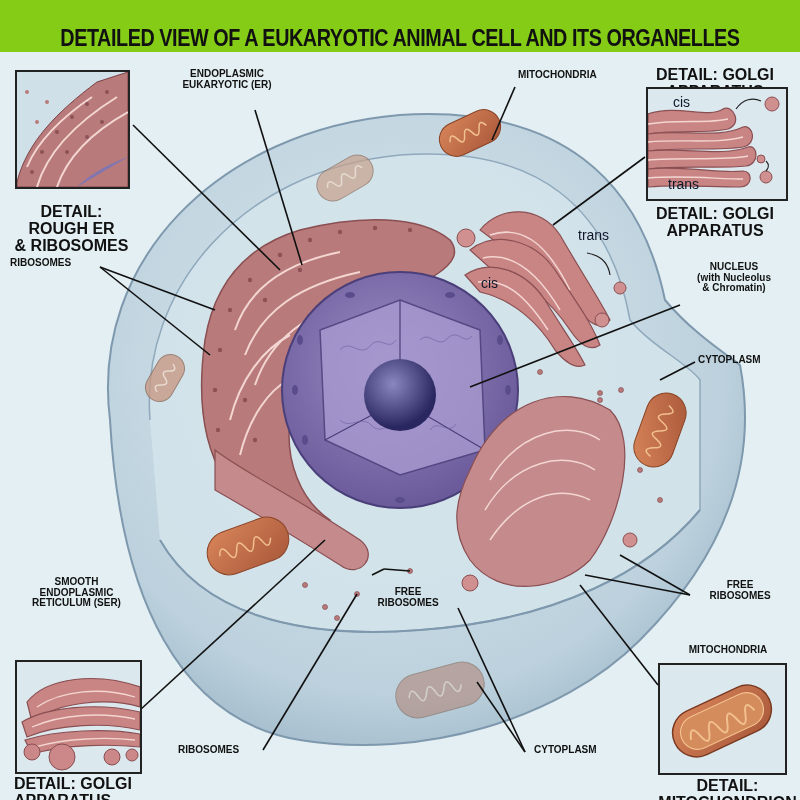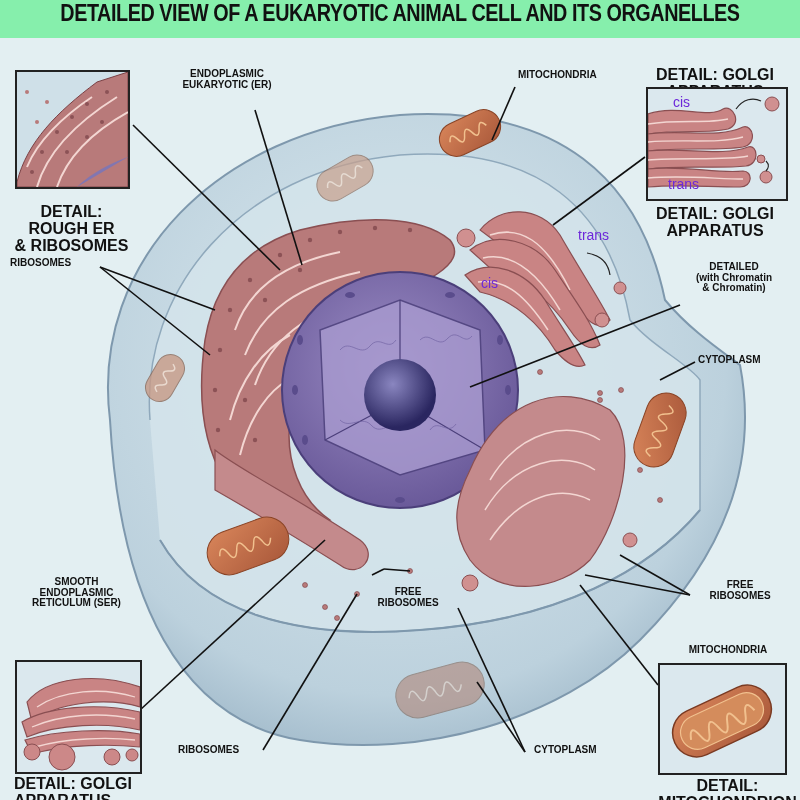--- a/index.html
+++ b/index.html
@@ -1,23 +1,23 @@
 <!DOCTYPE html>
 <html><head>
 <meta charset="utf-8">
 <style>
   html, body { margin:0; padding:0; }
   body { width:800px; height:800px; overflow:hidden; background:#e3eff2; font-family:"Liberation Sans", sans-serif; position:relative; }
-  .title-bar { position:absolute; left:0; top:0; width:800px; height:38px; background:#86efac; display:flex; align-items:flex-start; justify-content:center; }
+  .title-bar { position:absolute; left:0; top:0; width:800px; height:52px; background:#84cc16; display:flex; align-items:flex-end; justify-content:center; }
   .title-bar h1 { margin:0; font-family:"Liberation Sans", sans-serif; font-weight:700; font-size:23px; letter-spacing:-0.5px; color:#111; transform:scaleX(0.86); white-space:nowrap; }
   svg.diagram { position:absolute; left:0; top:46px; }
   .lbl { position:absolute; font-family:"Liberation Sans", sans-serif; font-weight:700; color:#111; text-align:center; line-height:1.05; transform-origin:left top; }
   .lbl.sm { font-size:16px; }
   .lbl.md { font-size:10px; }
-  .lbl.nm { font-weight:400; color:#6d28d9; font-size:14px; }
+  .lbl.nm { font-weight:400; color:#0f172a; font-size:14px; }
   .inset { position:absolute; border:2px solid #222; background:#dbe8ee; overflow:hidden; }
 </style>
 </head>
 <body>
 
 <div class="title-bar">
   <h1>DETAILED VIEW OF A EUKARYOTIC ANIMAL CELL AND ITS ORGANELLES</h1>
 </div>
 
 <svg class="diagram" width="800" height="754" viewBox="0 46 800 754">
@@ -286,22 +286,22 @@
 
 <div class="lbl md" style="left:162px;top:69px;width:130px;">
   <div>ENDOPLASMIC</div>
   <div>EUKARYOTIC (ER)</div>
 </div>
 <div class="lbl md" style="left:518px;top:70px;">MITOCHONDRIA</div>
 <div class="lbl md" style="left:10px;top:258px;">RIBOSOMES</div>
 <div class="lbl nm" style="left:578px;top:228px;">trans</div>
 <div class="lbl nm" style="left:481px;top:276px;">cis</div>
 <div class="lbl md" style="left:672px;top:262px;width:124px;">
-  <div>DETAILED</div>
-  <div>(with Chromatin</div>
+  <div>NUCLEUS</div>
+  <div>(with Nucleolus</div>
   <div>&amp; Chromatin)</div>
 </div>
 <div class="lbl md" style="left:698px;top:355px;">CYTOPLASM</div>
 <div class="lbl md" style="left:358px;top:587px;width:100px;">
   <div>FREE</div>
   <div>RIBOSOMES</div>
 </div>
 <div class="lbl md" style="left:690px;top:580px;width:100px;">
   <div>FREE</div>
   <div>RIBOSOMES</div>

